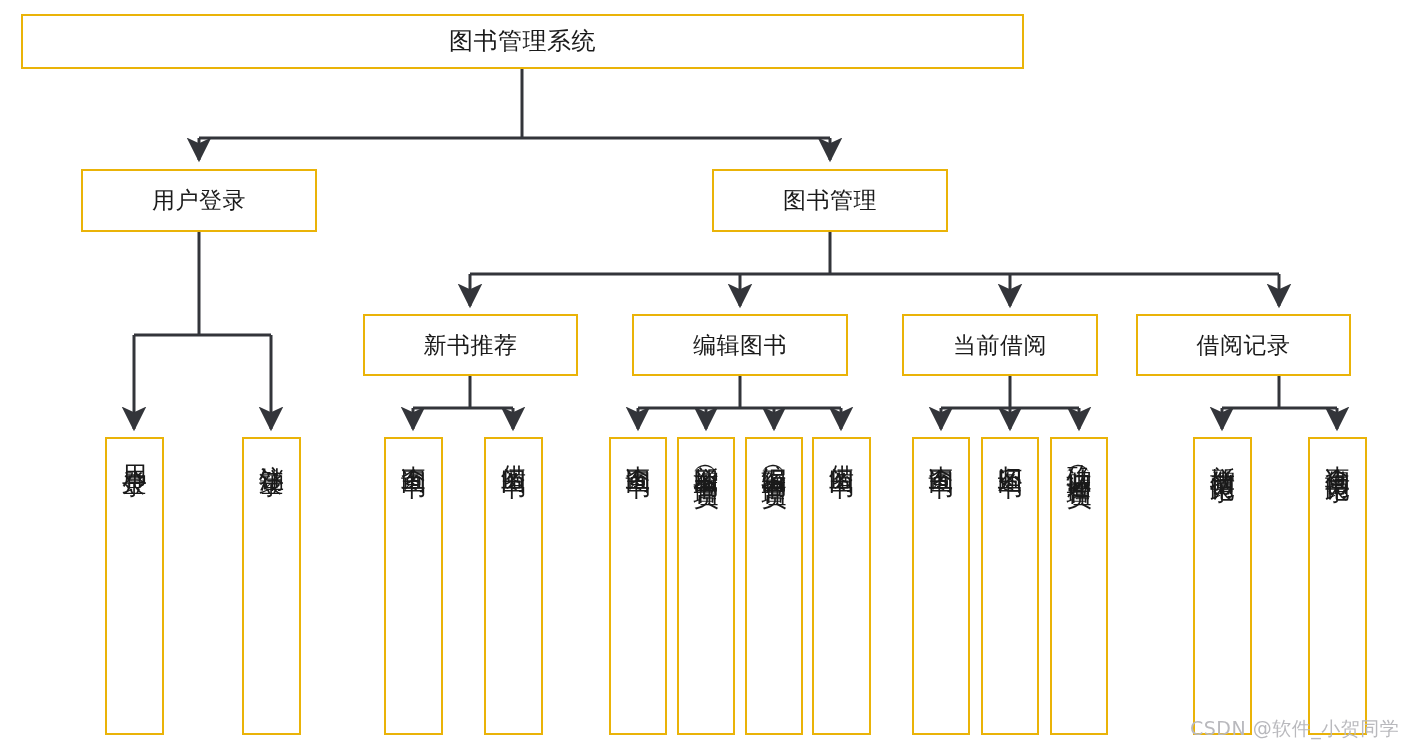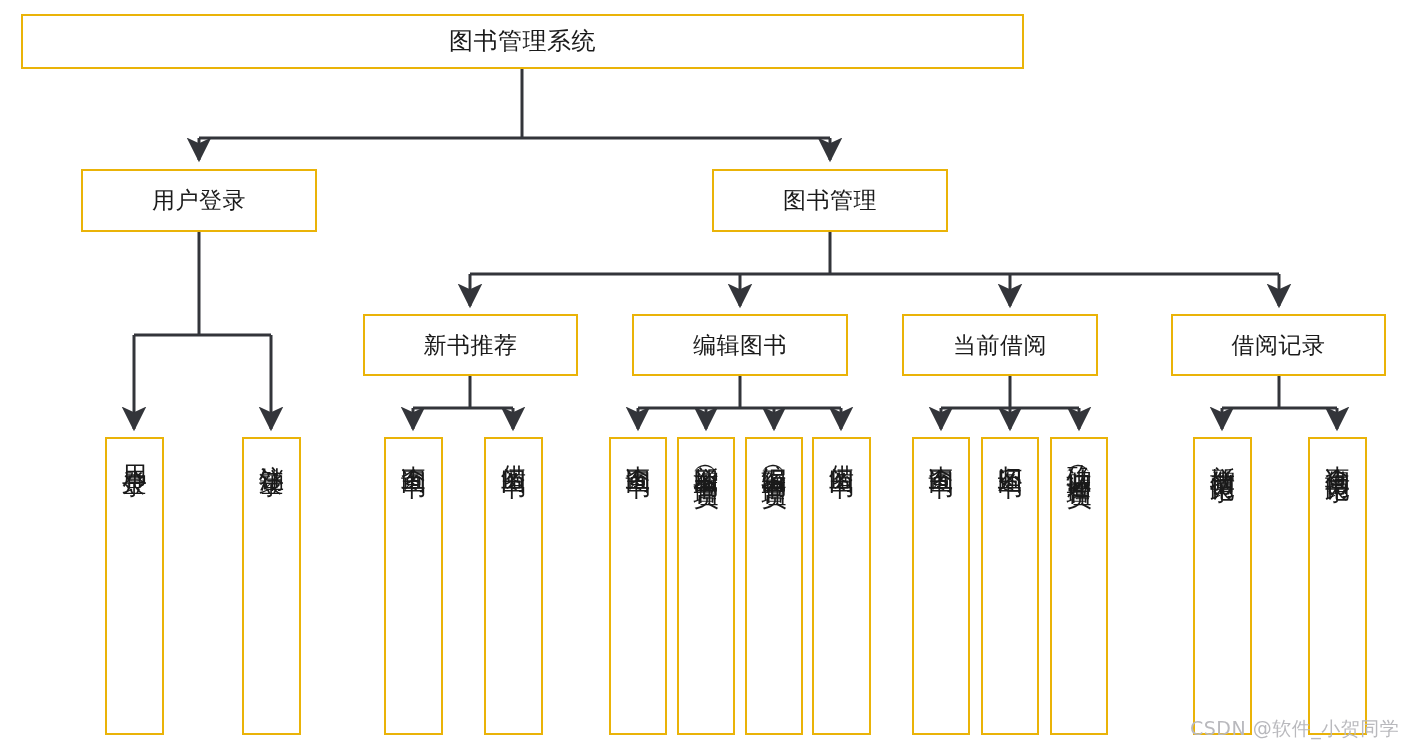--- a/index.html
+++ b/index.html
@@ -140,21 +140,21 @@
 
   <div class="node horiz" style="left:712px; top:169px; width:236px; height:63px;">
     <span class="node-label">图书管理</span>
   </div>
   <div class="node horiz" style="left:632px; top:314px; width:216px; height:62px;">
     <span class="node-label">编辑图书</span>
   </div>
   <div class="node horiz" style="left:902px; top:314px; width:196px; height:62px;">
     <span class="node-label">当前借阅</span>
   </div>
-  <div class="node horiz" style="left:1171px; top:314px; width:215px; height:62px;">
+  <div class="node horiz" style="left:1136px; top:314px; width:215px; height:62px;">
     <span class="node-label">借阅记录</span>
   </div>
 
   <div class="node vert" style="left:105px; top:437px; width:59px; height:298px;">
     <span class="node-label">用户登录</span>
   </div>
   <div class="node vert" style="left:242px; top:437px; width:59px; height:298px;">
     <span class="node-label">注销登录</span>
   </div>
 

